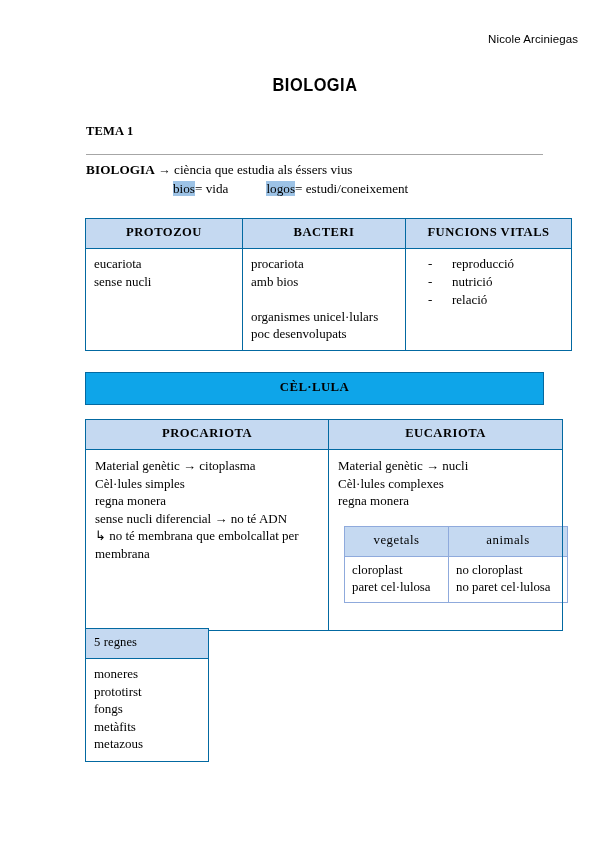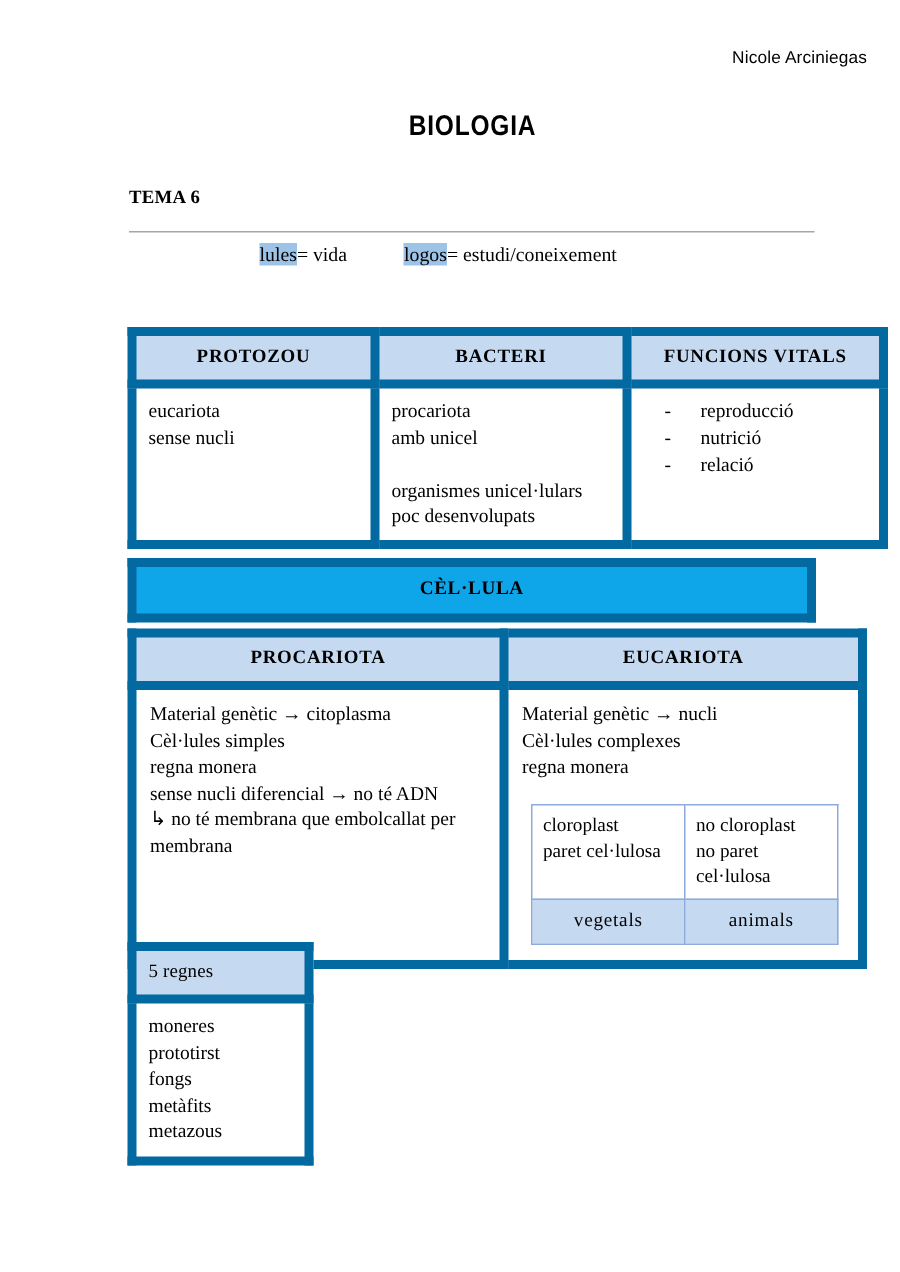--- a/index.html
+++ b/index.html
@@ -94,21 +94,21 @@
   .arrow { font-size: 12.5px; }
 
   
   .tbl {
     position: absolute;
     border-collapse: collapse;
     table-layout: fixed;
     background: #ffffff;
   }
   .tbl td, .tbl th {
-    border: 6px solid #0369a1;
+    border: 1px solid #0369a1;
     vertical-align: top;
     padding: 6px 8px 7px 8px;
     font-family: "Liberation Serif", serif;
     font-size: 13px;
     line-height: 17.5px;
     font-weight: normal;
     text-align: left;
   }
   .tbl th.hdr {
     background: #c5d9f1;
@@ -195,44 +195,49 @@
 </style>
 </head>
 <body>
 
 <div class="page">
 
   <div class="author">Nicole Arciniegas</div>
 
   <div class="doc-title">BIOLOGIA</div>
 
-  <div class="tema">TEMA 6</div>
+  <div class="tema">TEMA 1</div>
   <div class="rule"></div>
 
   <div class="defblock">
+    <div class="defline1">
+      <b>BIOLOGIA</b>
+      <span class="arrow">→</span>
+      <span>ciència que estudia als éssers vius</span>
+    </div>
     <div class="defline2">
-      <span class="hl">lules</span><span>= vida</span><span class="gap"></span><span class="hl">logos</span><span>= estudi/coneixement</span>
+      <span class="hl">bios</span><span>= vida</span><span class="gap"></span><span class="hl">logos</span><span>= estudi/coneixement</span>
     </div>
   </div>
 
   <table class="tbl" id="tbl-protozou">
     <tbody>
         <tr>
       <th class="hdr" style="width:148px">PROTOZOU</th>
       <th class="hdr" style="width:154px">BACTERI</th>
       <th class="hdr" style="width:157px">FUNCIONS VITALS</th>
     </tr>
     <tr>
       <td>
         <div>eucariota</div>
         <div>sense nucli</div>
       </td>
       <td>
         <div>procariota</div>
-        <div>amb unicel</div>
+        <div>amb bios</div>
         <div>&nbsp;</div>
         <div>organismes unicel·lulars</div>
         <div>poc desenvolupats</div>
       </td>
       <td>
         <ul class="dashlist">
           <li><span class="dash">-</span><span>reproducció</span></li>
           <li><span class="dash">-</span><span>nutrició</span></li>
           <li><span class="dash">-</span><span>relació</span></li>
         </ul>
@@ -263,33 +268,33 @@
         <div>sense nucli diferencial → no té ADN</div>
         <div>↳ no té membrana que embolcallat per membrana</div>
       </td>
       <td class="body right">
         <div>Material genètic → nucli</div>
         <div>Cèl·lules complexes</div>
         <div>regna monera</div>
         <table class="tbl-nested">
           <tbody>
                 <tr>
+            <th class="hdr" style="width:95px">vegetals</th>
+            <th class="hdr" style="width:110px">animals</th>
+          </tr>
+          <tr>
             <td>
               <div>cloroplast</div>
               <div>paret cel·lulosa</div>
             </td>
             <td>
               <div>no cloroplast</div>
               <div>no paret cel·lulosa</div>
             </td>
           </tr>
-          <tr>
-            <th class="hdr" style="width:95px">vegetals</th>
-            <th class="hdr" style="width:110px">animals</th>
-          </tr>
         </tbody>
             </table>
       </td>
     </tr>
   </tbody>
     </table>
 
   <table class="tbl" id="tbl-regnes">
     <tbody>
         <tr>

